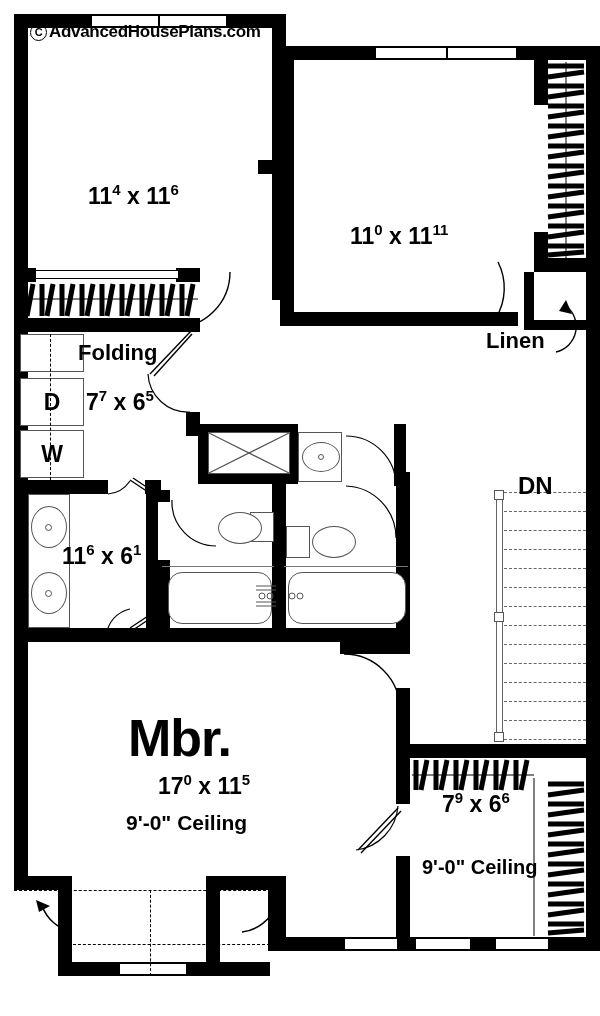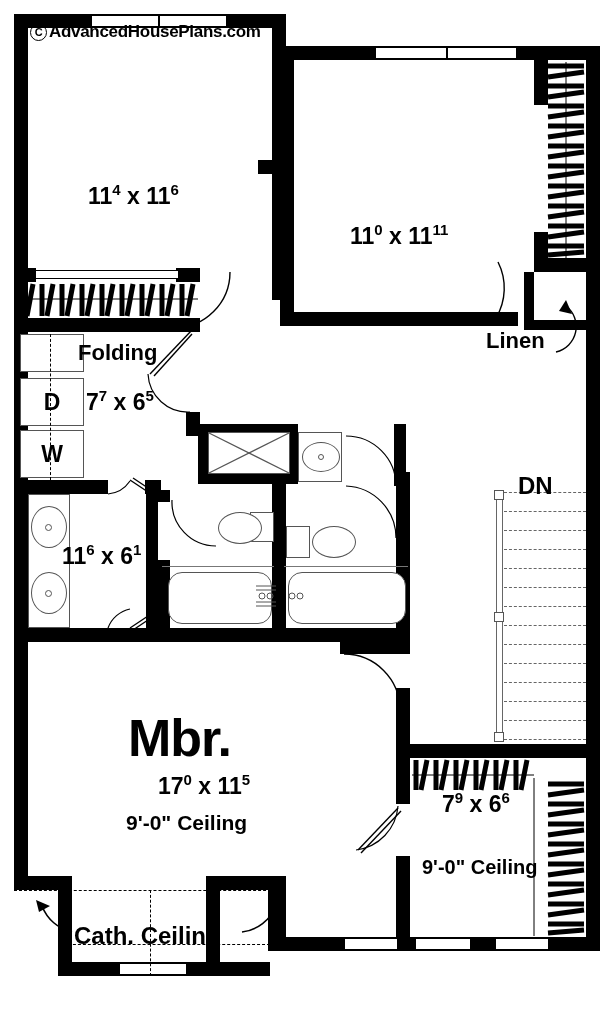--- a/index.html
+++ b/index.html
@@ -342,15 +342,14 @@
   </div>
   <div class="room-label rceil" style="left:126px;top:812px;">9'-0" Ceiling</div>
 
   <div class="room-label rdim" style="left:442px;top:790px;">
     <span>7</span><sup>9</sup>
     <span>x</span>
     <span>6</span><sup>6</sup>
   </div>
   <div class="tiny-label" style="left:422px;top:856px;">9'-0" Ceiling</div>
 
-  <div class="small-label" style="left:74px;top:922px;font-size:24px;">Cath. Ceiling</div>
 
 </div>
 
 </body></html>

